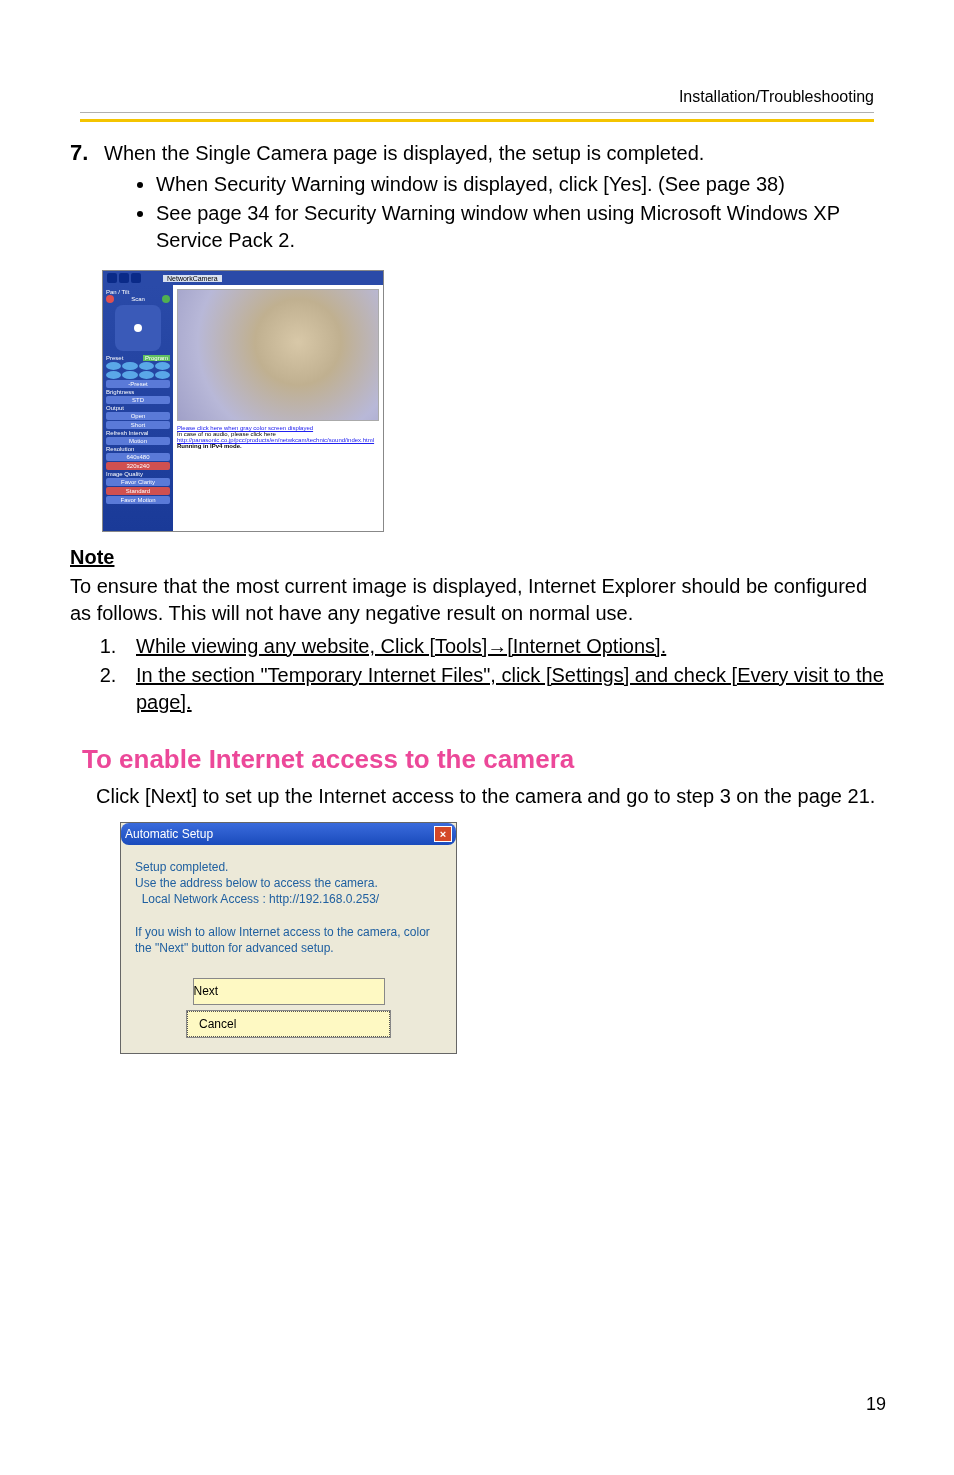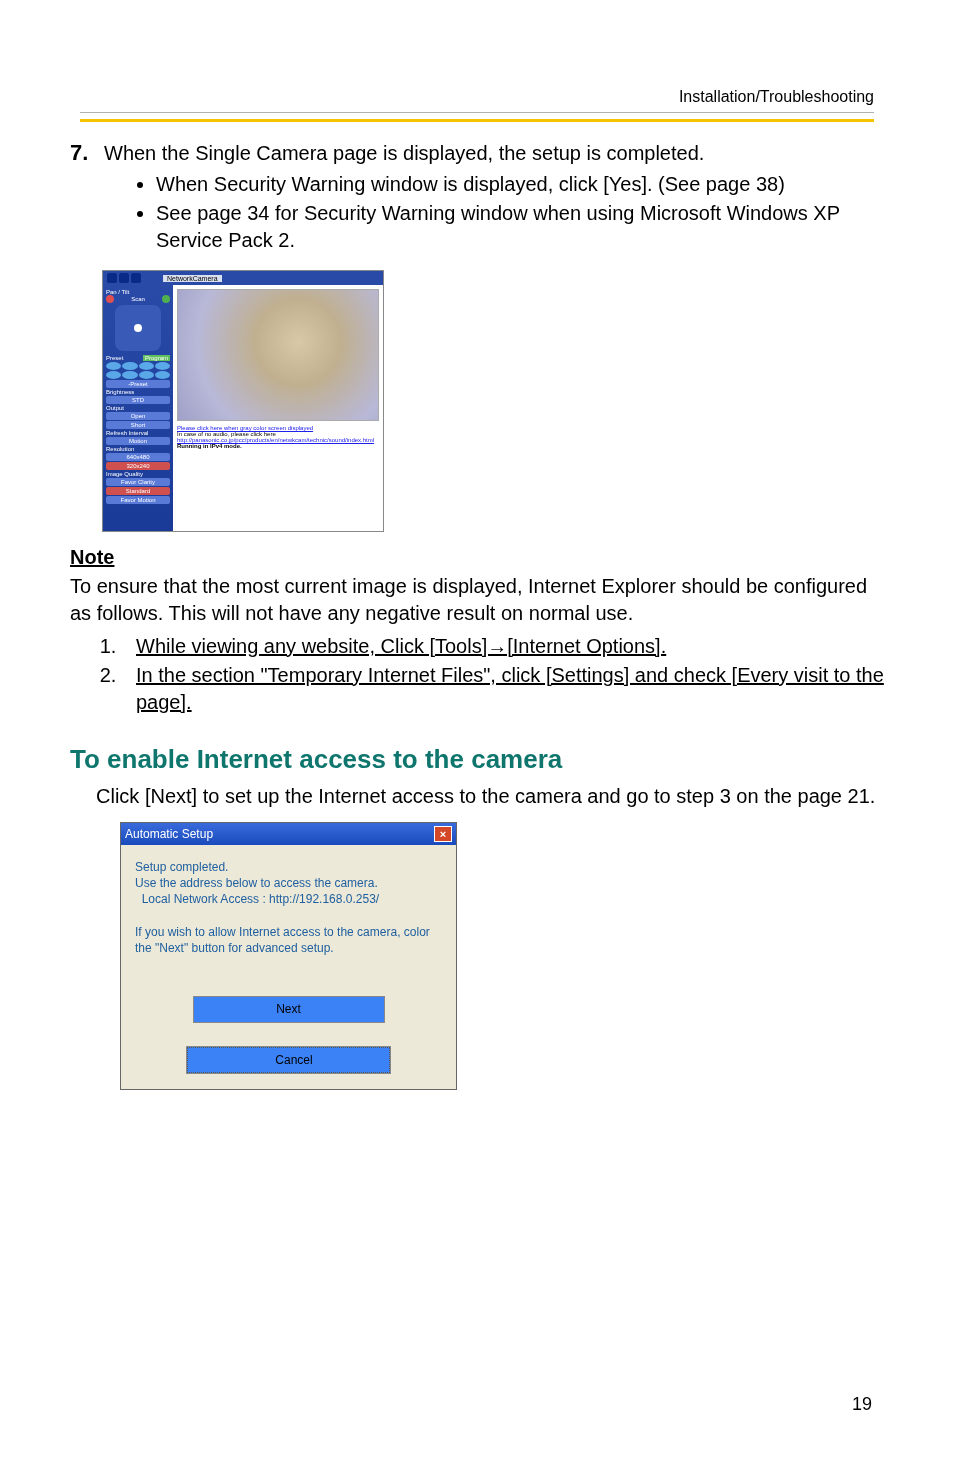--- a/index.html
+++ b/index.html
@@ -124,24 +124,24 @@
     margin: 6px 0 18px 0;
   }
   ol.note-list li {
     font-size: 20px;
     line-height: 1.35;
     padding-left: 14px;
     margin-bottom: 2px;
     text-decoration: underline;
   }
   h2.section {
-    color: #0f766e;
+    color: #ec4899;
     font-size: 26px;
     font-weight: bold;
-    margin: 28px 0 8px 0;
+    margin: 28px 0 8px 12px;
   }
   .sect-body {
     font-size: 20px;
     line-height: 1.35;
     margin-left: 26px;
   }
 
   .dialog {
     width: 335px;
     margin: 12px 0 12px 50px;
@@ -150,43 +150,44 @@
     font-family: Tahoma, Arial, sans-serif;
   }
   .dlg-title {
     background: linear-gradient(#3a6bdc,#1a4bbc);
     color: #fff;
     font-size: 12px;
     padding: 3px 4px;
     display: flex;
     justify-content: space-between;
     align-items: center;
+    border-radius: 8px;
   }
   .dlg-close {
     width: 16px; height: 14px; background: #d44828; color:#fff;
     font-size: 11px; text-align:center; line-height:14px;
     border:1px solid #fff; font-weight:bold;
   }
   .dlg-body {
     padding: 14px 14px 16px 14px;
     font-size: 12px;
     color: #2060a0;
     line-height: 1.35;
   }
   .dlg-btn {
-    display:block; width: 190px; margin: 24px auto 0;
-    background: #3b82f6; border: 1px solid #888; text-align:center;
+    display:block; width: 190px; margin: 6px auto 0;
+    background: #fef9c3; border: 1px solid #888; 
     padding: 4px 0; font-size: 12px; color:#000;
   }
   .dlg-btn.cancel { border: 1px dotted #555; outline:1px solid #888;padding-left:11px; }
 
   .page-num {
     position: absolute;
     bottom: 60px;
-    right: 82px;
+    right: 68px;
     font-size: 18px;
   }
 </style>
 </head>
 <body>
 
 <div class="page">
   <div class="header-right">Installation/Troubleshooting</div>
   <div class="hr-bar"></div>
 

